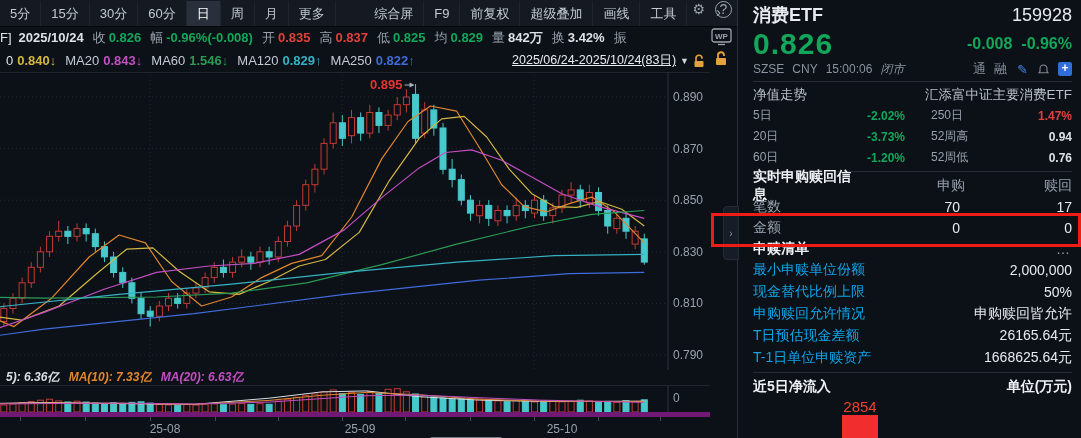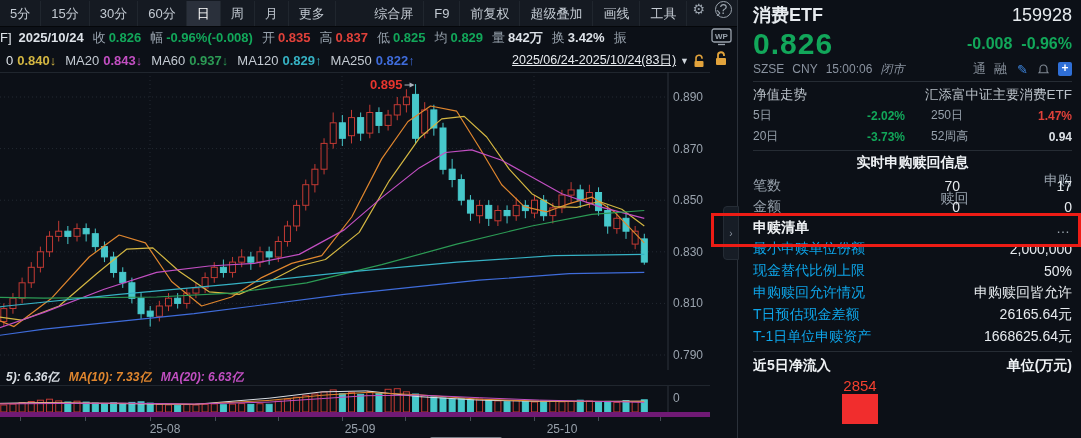--- a/index.html
+++ b/index.html
@@ -63,21 +63,21 @@
         line-height:13px;text-align:center;margin-left:8px;font-weight:700;}
   .hr{border-top:1px solid #262c34;margin:3px 0;}
   .secrow{height:20px;color:#b9c0c8;font-size:13.5px;}
   .fundname{margin-left:auto;color:#b9c0c8;}
   .navrow{height:21px;font-size:12px;}
   .navrow .c1{width:52px;color:#97a1ac;}
   .navrow .c2{width:100px;text-align:right;font-weight:600;}
   .navrow .c3{width:74px;margin-left:26px;color:#97a1ac;}
   .navrow .c4{flex:1;text-align:right;font-weight:600;}
   .hdr{font-weight:700;color:#eef1f4;}
-  .rt-title{height:21px;flex-direction:column;}
+  .rt-title{height:21px;}
   .rt-c2{width:110px;margin-left:auto;text-align:right;color:#97a1ac;font-weight:400;}
   .rt-c3{width:112px;text-align:right;color:#97a1ac;font-weight:400;}
   .rtrow{height:21px;}
   .rtrow .c1{color:#97a1ac;}
   .rtrow .c2{width:110px;margin-left:auto;text-align:right;}
   .rtrow .c3{width:112px;text-align:right;}
   .listtitle{height:21px;}
   .more{margin-left:auto;color:#9aa3ad;letter-spacing:2px;}
   .lrow{height:22px;}
   .lrow .val{margin-left:auto;}
@@ -138,21 +138,21 @@
       <span class="fv w">3.42%</span>
     <span class="fl">振</span>
   </div>
 
   <div class="tb3">
     <span class="w" style="margin-left:6px;">0</span>
     <span class="mv ma1">0.840↓</span>
     <span class="mn">MA20</span>
       <span class="mv ma2">0.843↓</span>
     <span class="mn">MA60</span>
-      <span class="mv ma3">0.937↓</span>
+      <span class="mv ma3">1.546↓</span>
     <span class="mn">MA120</span>
       <span class="mv ma4">0.829↑</span>
     <span class="mn">MA250</span>
       <span class="mv ma5">0.822↑</span>
     <span class="range">2025/06/24-2025/10/24(83日)</span>
     <span class="caret">▼</span>
     <svg width="14" height="15" style="margin-right:4px;">
       <path d="M4,8 V5.5 A3,3 0 0 1 10,5 l0,0.8" fill="none" stroke="#e2a33c" stroke-width="1.6"></path>
       <rect x="2.5" y="8" width="9" height="6" rx="1" fill="#e2a33c"></rect>
     </svg>
@@ -478,20 +478,26 @@
     <span class="c2 g">-2.02%</span>
     <span class="c3">250日</span>
     <span class="c4 r">1.47%</span>
   </div>
   <div class="prow navrow">
     <span class="c1">20日</span>
     <span class="c2 g">-3.73%</span>
     <span class="c3">52周高</span>
     <span class="c4 w">0.94</span>
   </div>
+  <div class="prow navrow">
+    <span class="c1">60日</span>
+    <span class="c2 g">-1.20%</span>
+    <span class="c3">52周低</span>
+    <span class="c4 w">0.76</span>
+  </div>
   <div class="hr"></div>
   <div class="prow rt-title">
     <span class="hdr">实时申购赎回信息</span>
     <span class="rt-c2">申购</span>
     <span class="rt-c3">赎回</span>
   </div>
   <div class="prow rtrow">
     <span class="c1">笔数</span>
     <span class="c2">70</span>
     <span class="c3">17</span>

